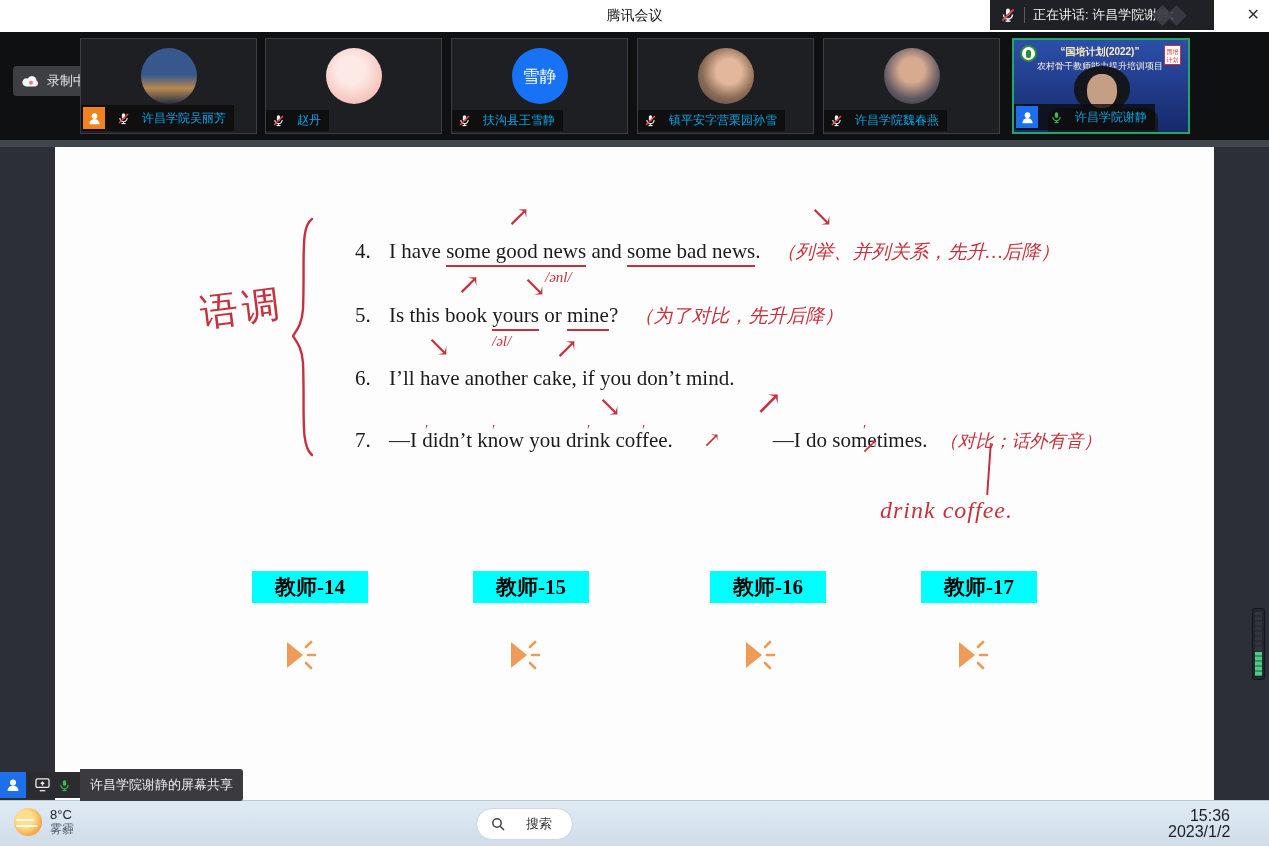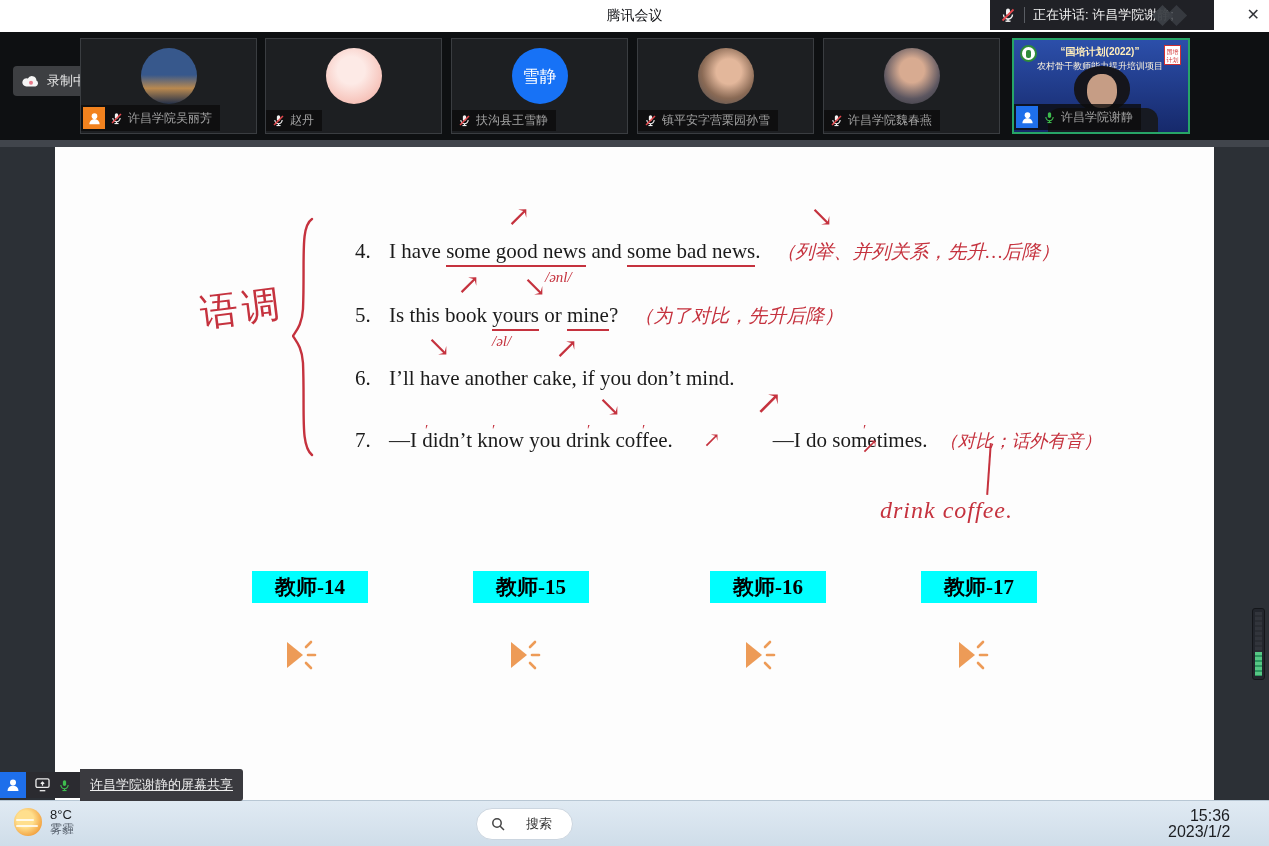--- a/index.html
+++ b/index.html
@@ -20,22 +20,22 @@
   
   .strip { position:absolute; left:0; top:32px; width:1269px; height:108px; background:#0e1012; }
   .tile { position:absolute; top:6px; width:177px; height:96px; background:#1d1f22; border:1px solid #3a3d41; }
   .tile.active { border:2px solid #27a567; }
   .avatar { position:absolute; left:50%; top:9px; transform:translateX(-50%); width:56px; height:56px; border-radius:50%; }
   .av-castle { background:linear-gradient(180deg,#37588c 48%,#b9894f 72%,#233049 100%); }
   .av-pink { background:radial-gradient(circle at 45% 40%, #fdeae6 30%, #f6c3ba 72%, #eba89e); }
   .av-blue { background:#1772f6; display:flex; align-items:center; justify-content:center; color:#fff; font-size:17px; }
   .av-p4 { background:radial-gradient(circle at 55% 42%, #e3b79b 28%, #8a6a55 60%, #41454e); }
   .av-p5 { background:radial-gradient(circle at 50% 40%, #d8ab91 28%, #5c5660 65%, #2e3138); }
-  .nametag { position:absolute; left:0; bottom:2px; display:flex; align-items:center; gap:5px;
-    background:rgba(12,12,12,.78); color:#a3a3a3; font-size:12px; padding:2px 8px 2px 2px; max-width:172px; white-space:nowrap; }
+  .nametag { position:absolute; left:0; bottom:2px; display:flex; align-items:center; gap:12px;
+    background:rgba(12,12,12,.78); color:#0ea5e9; font-size:12px; padding:2px 8px 2px 2px; max-width:172px; white-space:nowrap; }
   .badge { width:22px; height:22px; display:flex; align-items:center; justify-content:center; flex:0 0 22px; }
   .badge.orange { background:#f2821e; } .badge.blue { background:#1e6feb; }
   .recbadge { position:absolute; left:13px; top:34px; height:30px; display:flex; align-items:center; gap:7px;
     background:#3d3f42; border-radius:4px; padding:0 12px 0 9px; color:#e8e8e8; font-size:13px; }
   
   .vid { position:absolute; inset:0; background:linear-gradient(180deg,#2c4faa,#16296b); overflow:hidden; }
   .vid-l1 { position:absolute; left:28px; right:30px; top:5px; text-align:center; font-size:10px; color:#ffeebc; font-weight:bold; }
   .vid-l2 { position:absolute; left:22px; right:24px; top:20px; text-align:center; font-size:9px; color:#fdf3de; }
   .vid-logo { position:absolute; left:6px; top:5px; width:17px; height:17px; border-radius:50%; background:#fff; border:2px solid #2e8b3a; }
   .vid-logo i { position:absolute; left:4px; top:3px; width:5px; height:8px; background:#2e8b3a; border-radius:2px; }
@@ -71,21 +71,21 @@
     border-radius:3px; overflow:hidden; }
   .volwidget .vtop { position:absolute; left:2px; right:2px; top:3px; height:40px;
     background:repeating-linear-gradient(180deg,#32353c 0 3px,#2a2d33 3px 5px); }
   .volwidget .vbot { position:absolute; left:2px; right:2px; bottom:3px; height:24px;
     background:repeating-linear-gradient(180deg,#57c785 0 3px,#2c9960 3px 5px); }
 
   
   .sharebar { position:absolute; left:0; top:632px; height:26px; display:flex; align-items:center; z-index:5; }
   .sb-badge { width:26px; height:26px; background:#1e6feb; display:flex; align-items:center; justify-content:center; }
   .sb-icons { height:26px; background:#2b2b30; display:flex; align-items:center; gap:8px; padding:0 9px; }
-  .sb-label { height:26px; background:#3a3a3f; color:#eee; font-size:13px; display:flex; align-items:center; padding:16px 10px; border-radius:0 3px 3px 0;text-decoration:underline; }
+  .sb-label { height:26px; background:#3a3a3f; color:#eee; font-size:13px; display:flex; align-items:center; padding:16px 10px; border-radius:0 3px 3px 0; }
 
   
   .taskbar { position:absolute; left:0; top:800px; width:1269px; height:46px;
     background:linear-gradient(180deg,#e0eaf3,#cfdde9); border-top:1px solid #b8c7d4; }
   .weather { position:absolute; left:14px; top:6px; display:flex; align-items:center; gap:8px; }
   .wicon { width:28px; height:28px; border-radius:50%; background:radial-gradient(circle at 40% 40%, #ffdf8d 35%, #f2a13f 75%, #e8862c); position:relative; }
   .wicon:before, .wicon:after { content:""; position:absolute; left:2px; height:2px; background:rgba(255,255,255,.8); border-radius:2px; }
   .wicon:before { top:11px; width:18px; } .wicon:after { top:17px; width:22px; }
   .wtemp { font-size:13px; color:#1c1e21; line-height:15px; }
   .wcond { font-size:12px; color:#5a6470; line-height:14px; }

